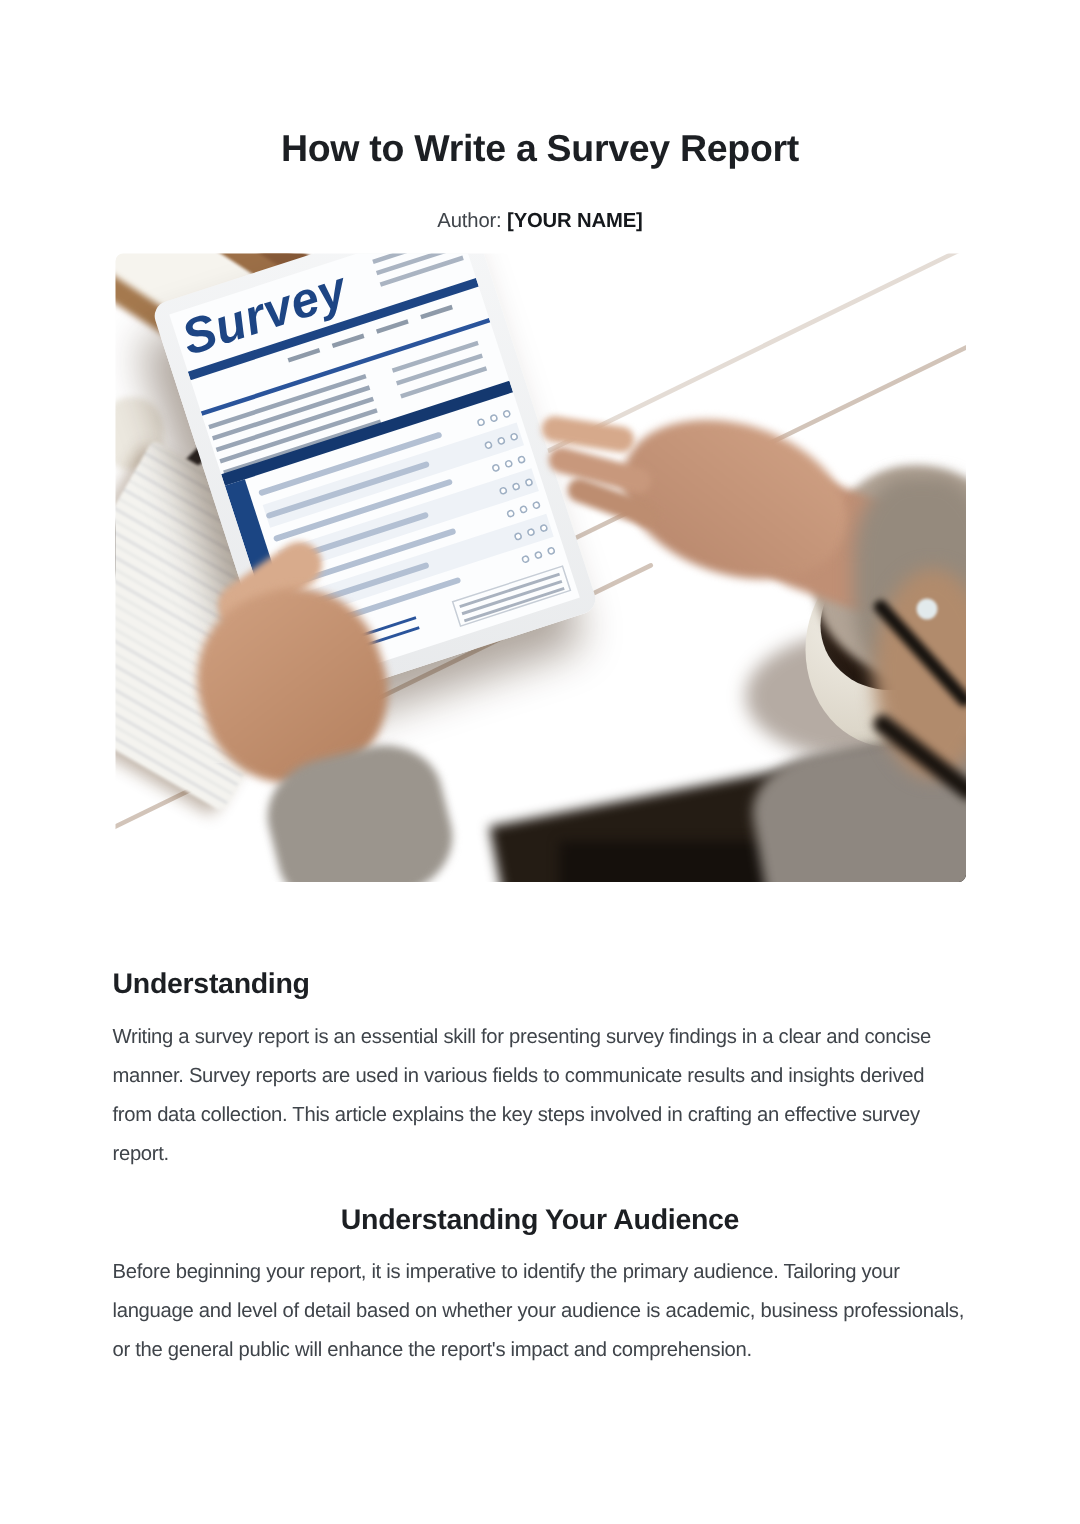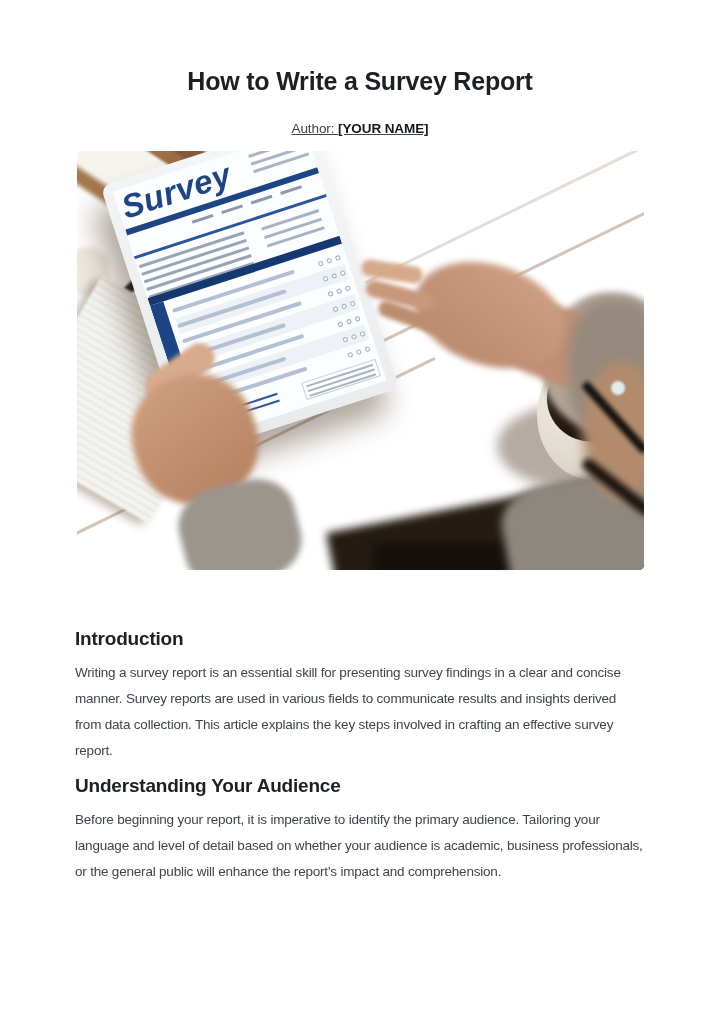--- a/index.html
+++ b/index.html
@@ -1,37 +1,37 @@
 <!DOCTYPE html>
 <html style="--survey_blue: #1d4584; --text_heading: #1c1f23; --text_body: #3f444a;"><head>
 <meta charset="utf-8">
 <style>
   html,body{margin:0;padding:0;}
   body{
     width:720px;height:1016px;background:#ffffff;overflow:hidden;
     font-family:"Liberation Sans","DejaVu Sans",sans-serif;
     -webkit-font-smoothing:antialiased;
   }
-  .doc{width:570px;margin:0 auto;padding-top:66px;}
+  .doc{width:570px;margin:0 auto;padding-top:84px;}
   h1{
     font-size:25px;line-height:1.25;text-align:center;margin:0 0 24px;
     color:var(--text_heading,#1c1f23);letter-spacing:-0.2px;font-weight:700;
   }
   .byline{
     text-align:center;font-size:13.5px;line-height:16px;margin:0 0 14px;
-    color:var(--text_body,#3f444a);letter-spacing:-0.1px;text-decoration:underline;
+    color:var(--text_body,#3f444a);letter-spacing:-0.1px;
   }
   .byline b{color:#15181c;}
   .byline.last{margin-bottom:0;}
   h2{
     font-size:19px;line-height:23px;margin:0 0 10px;font-weight:700;
     color:var(--text_heading,#1c1f23);letter-spacing:-0.2px;
   }
   h2.first{margin-top:57px;}
-  h2.second{margin-top:10px;}
+  h2.second{margin-top:20px;text-align:center;}
   .sec p{
     margin:0;font-size:13.5px;line-height:26px;color:var(--text_body,#3f444a);
     letter-spacing:-0.2px;
   }
 
   
   figure.hero{
     position:relative;width:567px;height:419px;margin:12px auto 0;
     border-radius:5px;overflow:hidden;
     background:
@@ -280,21 +280,21 @@
     <div class="floor soft4"></div>
     <div class="shoulder soft4"></div>
     <div class="knit-up soft6"></div>
     <div class="face soft6"></div>
     <div class="temple1 soft2"></div>
     <div class="temple2 soft3"></div>
     <div class="glint soft1"></div>
   </figure>
 
   <section class="sec">
-    <h2 class="first">Introduction</h2>
+    <h2 class="first">Understanding</h2>
     <p>Writing a survey report is an essential skill for presenting survey findings in a clear and concise manner. Survey reports are used in various fields to communicate results and insights derived from data collection. This article explains the key steps involved in crafting an effective survey report.</p>
   </section>
 
   <section class="sec">
     <h2 class="second">Understanding Your Audience</h2>
     <p>Before beginning your report, it is imperative to identify the primary audience. Tailoring your language and level of detail based on whether your audience is academic, business professionals, or the general public will enhance the report's impact and comprehension.</p>
   </section>
 
 </div>
 

